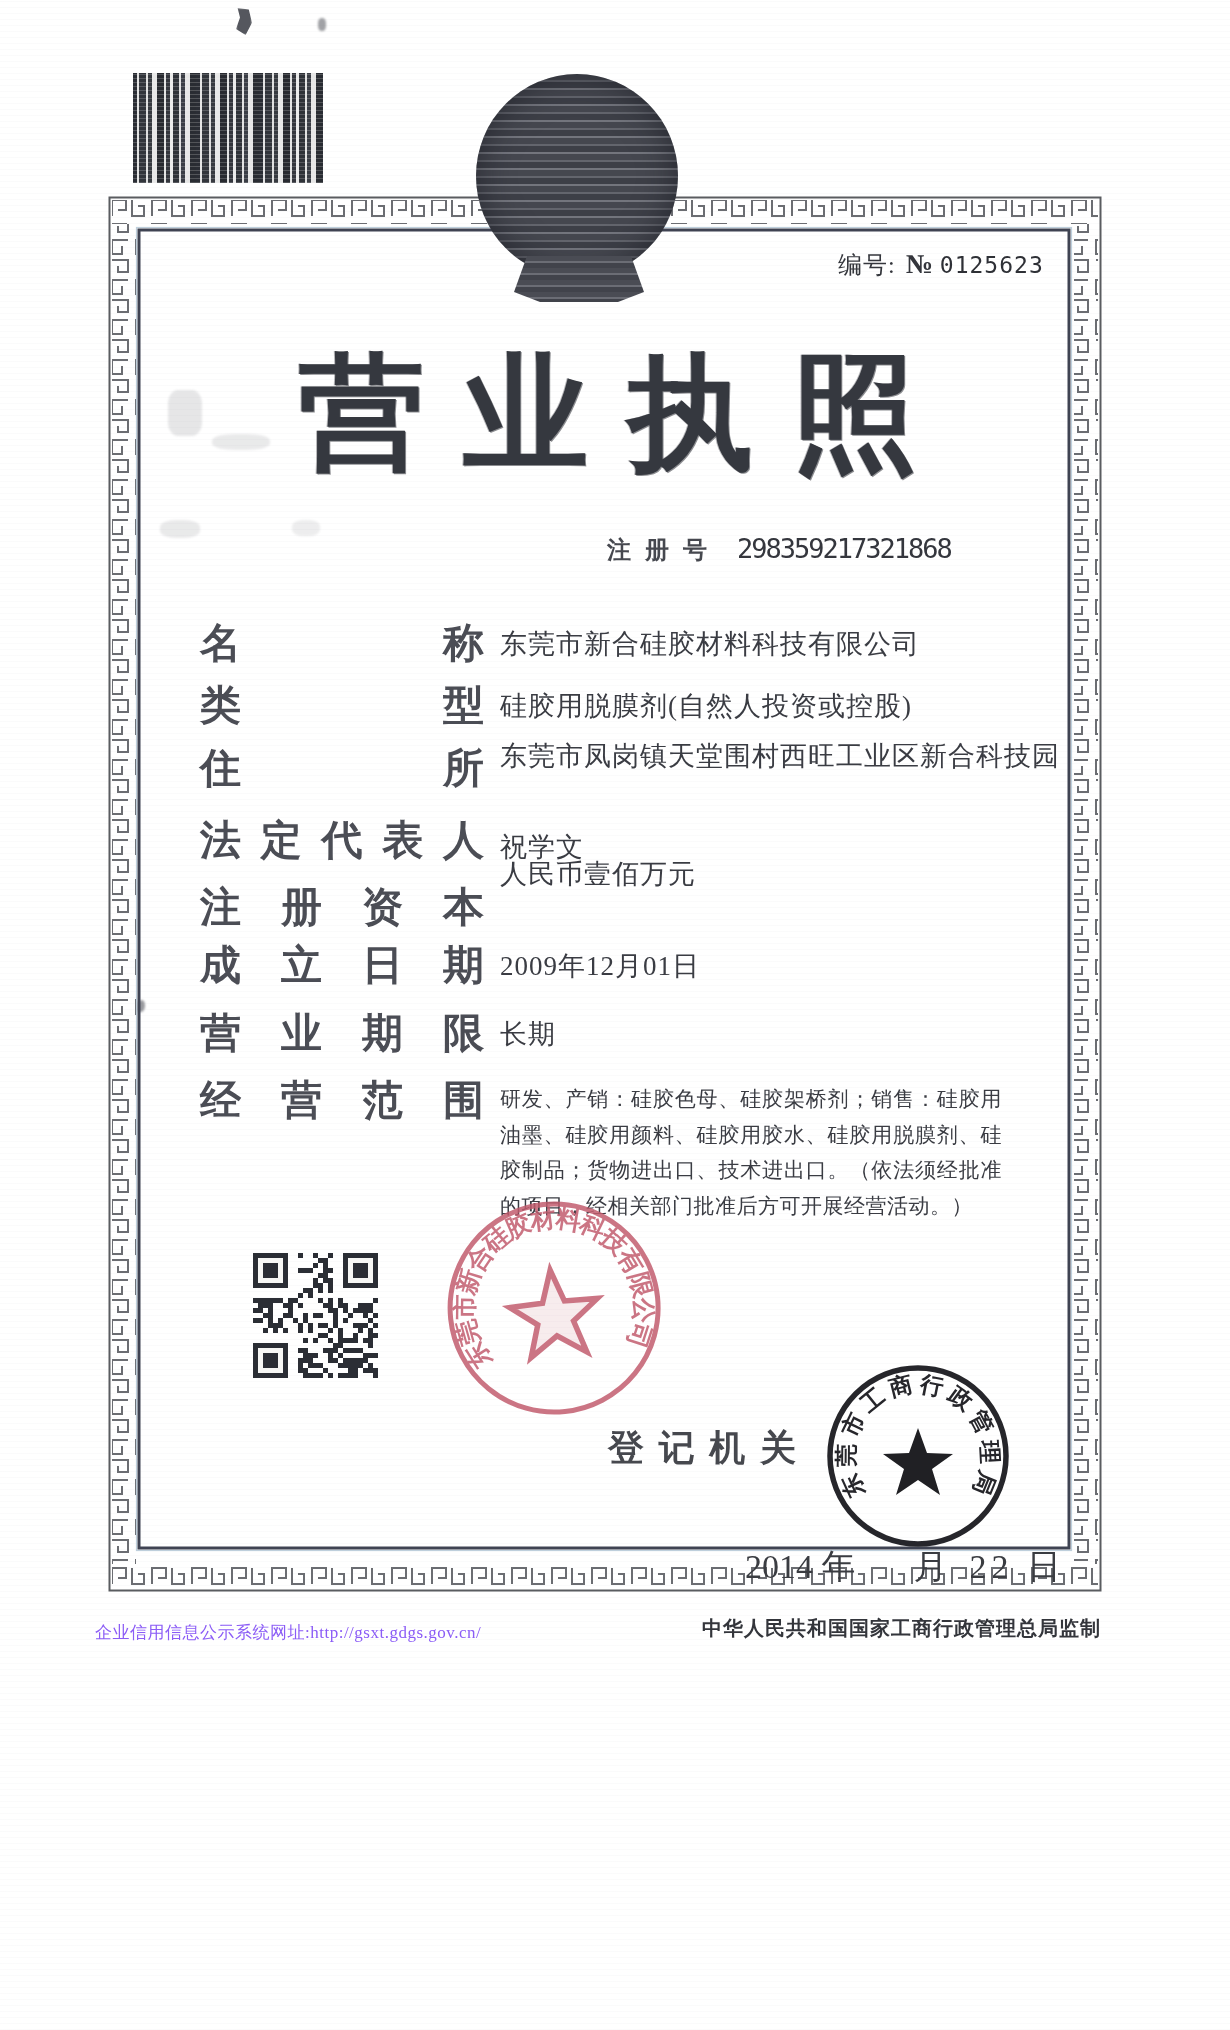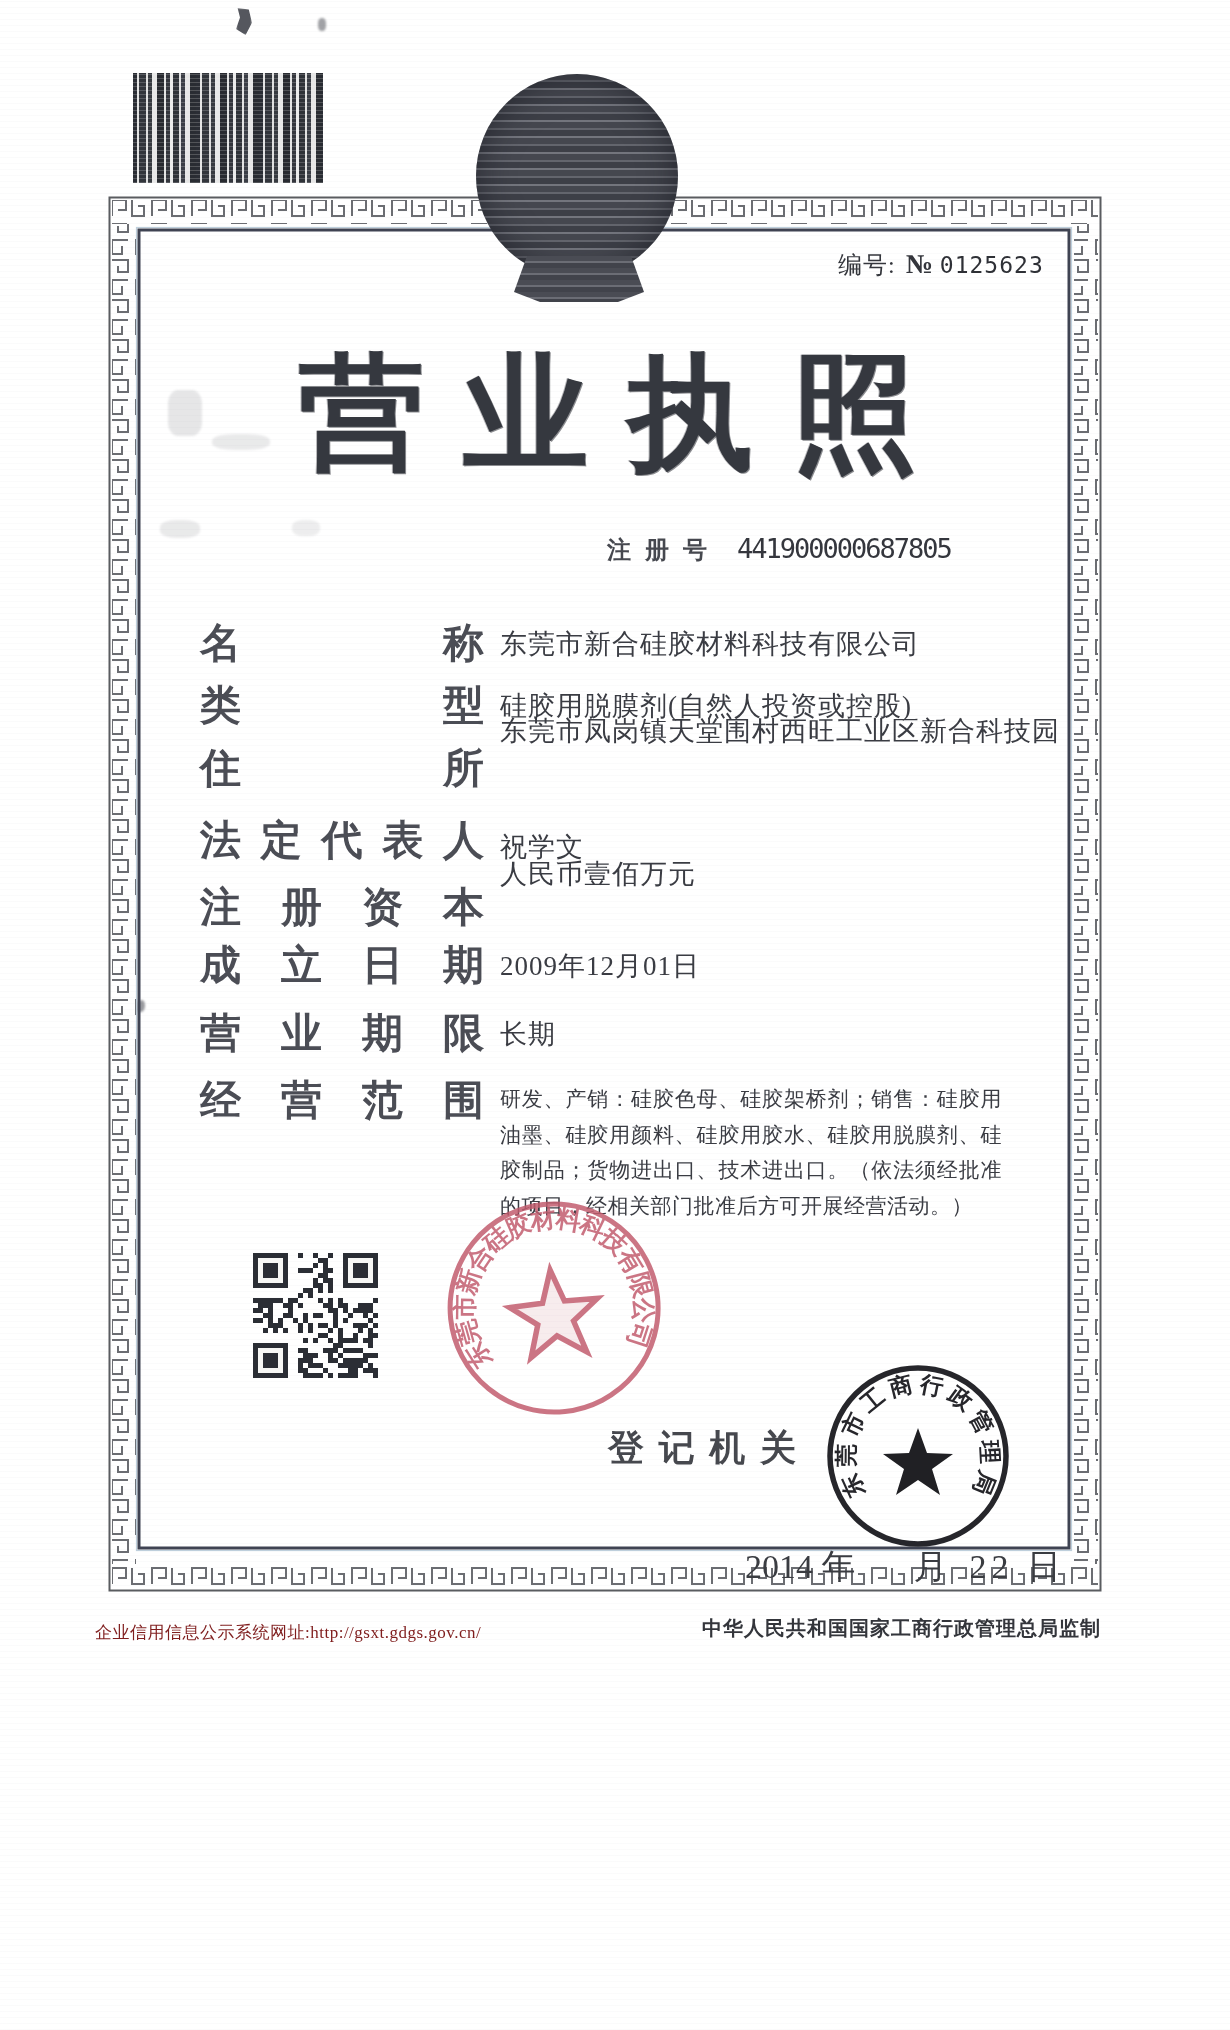--- a/index.html
+++ b/index.html
@@ -42,21 +42,21 @@
   .fvalue{left:500px;font-size:27px;font-weight:500;color:#3a3c43;letter-spacing:1px;white-space:nowrap;}
   .scope{width:502px;font-size:21px;line-height:35.5px;letter-spacing:.5px;text-align:justify;white-space:normal;}
   
   .qr{left:253px;top:1253px;width:125px;height:125px;}
   .redseal{left:438px;top:1190px;opacity:.84;transform:rotate(-6deg);}
   .registry{left:608px;top:1424px;width:188px;font-size:36px;font-weight:600;color:#46484e;}
   .dateline{left:745px;top:1544px;font-size:34px;color:#3a3c41;white-space:nowrap;}
   .dateline .seg-month{padding-left:58px;}
   .dateline .seg-day{padding-left:22px;letter-spacing:5px;}
   .blackseal{left:818px;top:1356px;}
-  .footer-left{left:95px;top:1621px;font-size:17px;color:#7f1d1d;letter-spacing:.5px;}
+  .footer-left{left:95px;top:1621px;font-size:17px;color:#8b5cf6;letter-spacing:.5px;}
   .footer-right{left:702px;top:1615px;font-size:20px;font-weight:600;color:#33353b;letter-spacing:1px;text-align:right;}
   
   .mark{background:#55575e;filter:blur(1px);}
   .m1{left:236px;top:8px;width:16px;height:27px;clip-path:polygon(10% 0,80% 6%,100% 55%,60% 100%,0 78%,25% 35%);}
   .m2{left:318px;top:18px;width:8px;height:13px;opacity:.55;border-radius:40%;}
   .m3{left:168px;top:390px;width:34px;height:46px;opacity:.14;border-radius:30%;}
   .m4{left:212px;top:434px;width:58px;height:16px;opacity:.12;border-radius:40%;}
   .m5{left:160px;top:520px;width:40px;height:18px;opacity:.12;border-radius:40%;}
   .m6{left:292px;top:520px;width:28px;height:16px;opacity:.10;border-radius:40%;}
   .m7{left:138px;top:1000px;width:7px;height:12px;opacity:.6;border-radius:50% 50% 60% 20%;}
@@ -104,40 +104,40 @@
 </div>
 
 <div class="abs title spread">
     <span>营</span>
     <span>业</span>
     <span>执</span>
     <span>照</span>
   </div>
 
 <div class="abs regrow">
-  <span class="rlabel">注 册 号</span><span class="rnum">441900000687805</span>
+  <span class="rlabel">注 册 号</span><span class="rnum">298359217321868</span>
 </div>
 
 <div class="abs flabel spread" style="top:616px">
     <span>名</span>
     <span>称</span>
   </div>
 <div class="abs fvalue" style="top:626px">东莞市新合硅胶材料科技有限公司</div>
 
 <div class="abs flabel spread" style="top:678px">
     <span>类</span>
     <span>型</span>
   </div>
 <div class="abs fvalue" style="top:688px">硅胶用脱膜剂(自然人投资或控股)</div>
 
 <div class="abs flabel spread" style="top:741px">
     <span>住</span>
     <span>所</span>
   </div>
-<div class="abs fvalue" style="top:713px">东莞市凤岗镇天堂围村西旺工业区新合科技园</div>
+<div class="abs fvalue" style="top:738px">东莞市凤岗镇天堂围村西旺工业区新合科技园</div>
 
 <div class="abs flabel spread" style="top:813px">
     <span>法</span>
     <span>定</span>
     <span>代</span>
     <span>表</span>
     <span>人</span>
   </div>
 <div class="abs fvalue" style="top:829px">祝学文</div>
 

